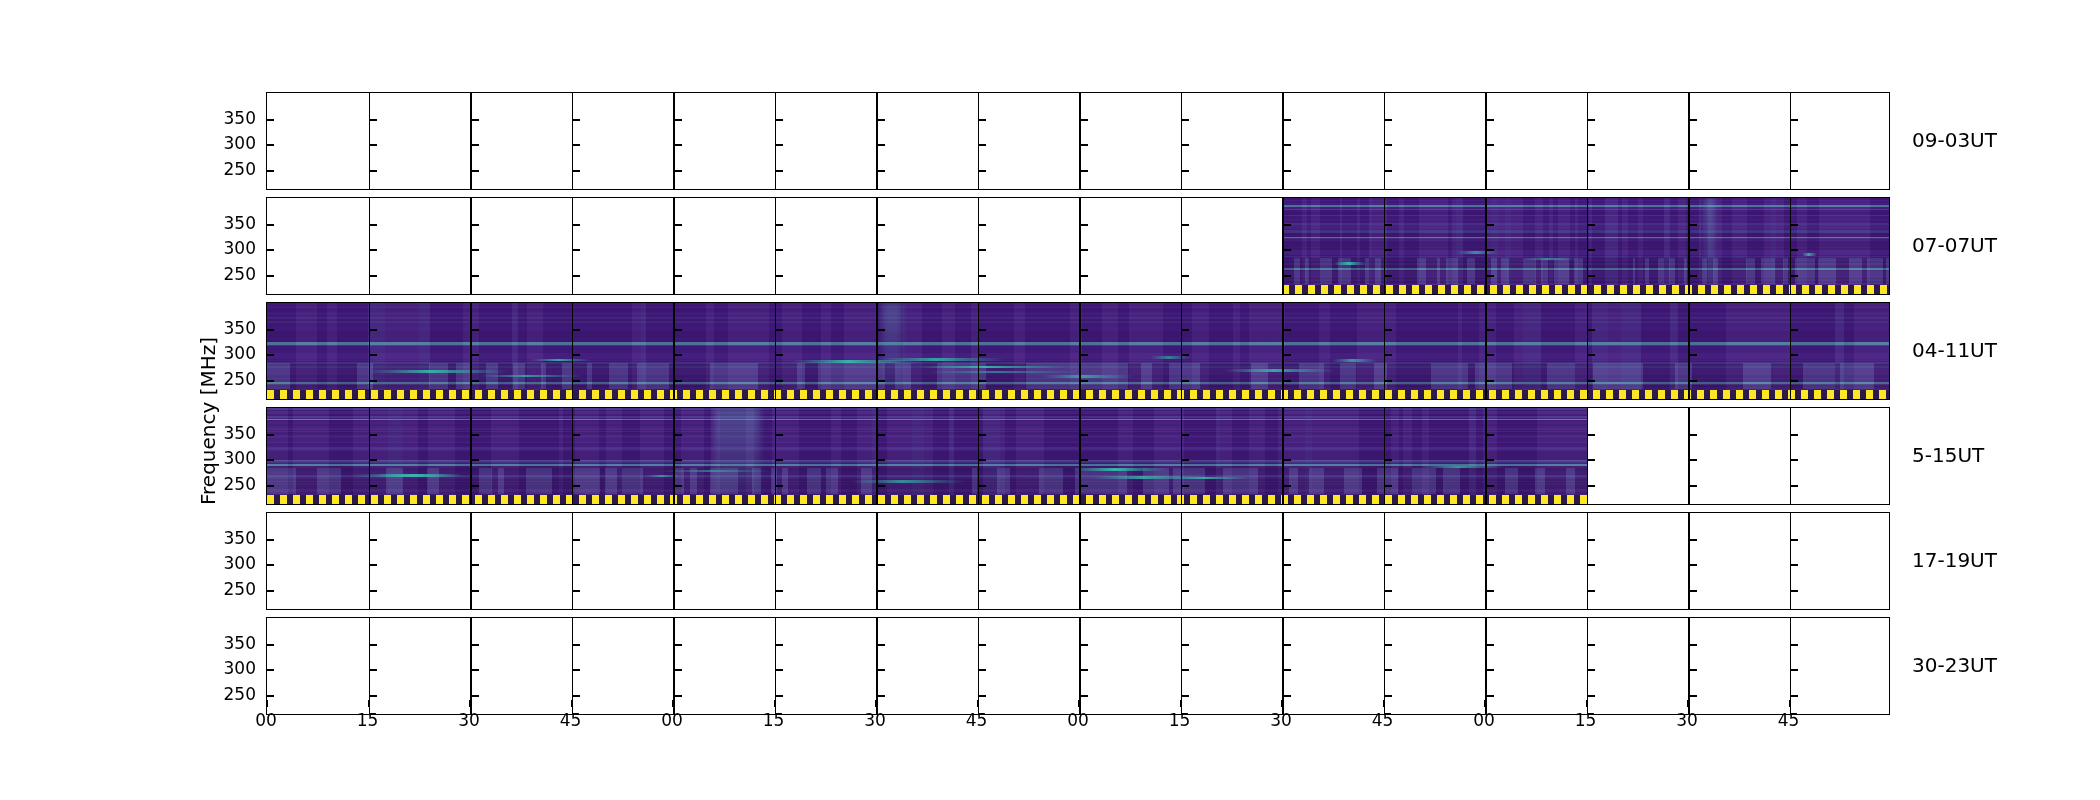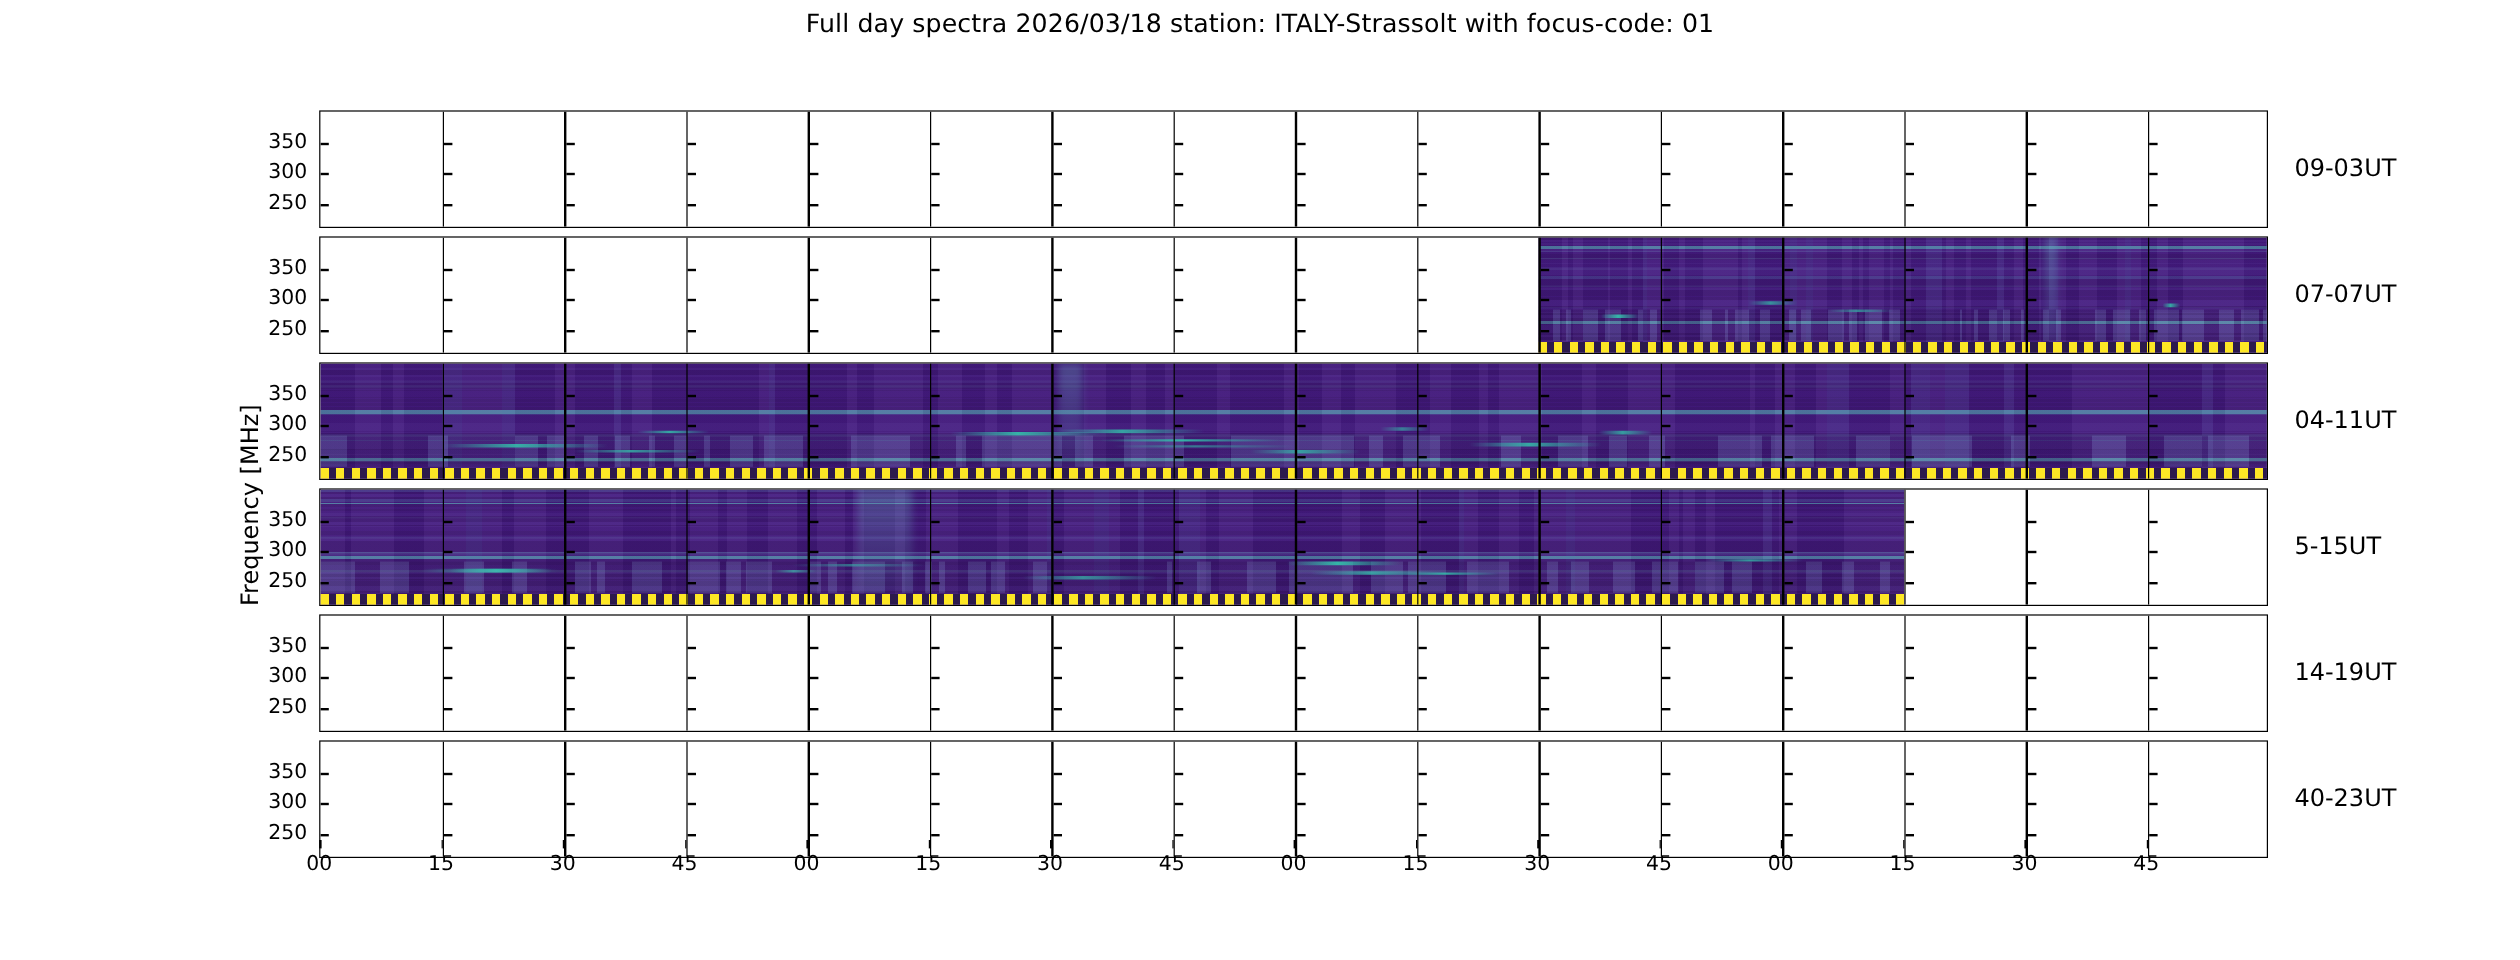--- a/index.html
+++ b/index.html
@@ -56,21 +56,20 @@
   .xaxis{position:absolute;left:266px;top:700px;width:1624px;height:60px;}
   .xtickmark{position:absolute;top:0;width:1.6px;height:7px;background:#000;}
   .xtlabel{position:absolute;top:10px;font-size:17px;color:#000;
            text-align:center;width:40px;}
 </style>
 </head>
 <body>
 
 <div id="figure">
 
-  <div class="title">Full day spectra 2026/03/18 station: ITALY-Strassolt with focus-code: 01</div>
 
   <div class="ylabel">Frequency [MHz]</div>
 
   <div class="rows" id="rows">
       <div class="row" style="top: 92px; height: 98px;">
         <div class="frame">
           <div class="vgrid" style="left: 101.5px;"></div>
           <div class="vgrid" style="left: 203px;"></div>
           <div class="vgrid" style="left: 304.5px;"></div>
           <div class="vgrid" style="left: 406px;"></div>
@@ -585,18 +584,18 @@
     <div class="ytlabel" style="left: 202px; top: 343.45px;">300</div>
     <div class="ytlabel" style="left: 202px; top: 369.42px;">250</div>
     <div class="rowlabel" style="top: 338px;">04-11UT</div>
     <div class="ytlabel" style="left: 202px; top: 422.97px;">350</div>
     <div class="ytlabel" style="left: 202px; top: 448.45px;">300</div>
     <div class="ytlabel" style="left: 202px; top: 474.42px;">250</div>
     <div class="rowlabel" style="top: 443px;">5-15UT</div>
     <div class="ytlabel" style="left: 202px; top: 527.97px;">350</div>
     <div class="ytlabel" style="left: 202px; top: 553.45px;">300</div>
     <div class="ytlabel" style="left: 202px; top: 579.42px;">250</div>
-    <div class="rowlabel" style="top: 548px;">14-19UT</div>
+    <div class="rowlabel" style="top: 548px;">17-19UT</div>
     <div class="ytlabel" style="left: 202px; top: 632.97px;">350</div>
     <div class="ytlabel" style="left: 202px; top: 658.45px;">300</div>
     <div class="ytlabel" style="left: 202px; top: 684.42px;">250</div>
-    <div class="rowlabel" style="top: 653px;">40-23UT</div>
+    <div class="rowlabel" style="top: 653px;">30-23UT</div>
   </div>
 
 </body></html>

